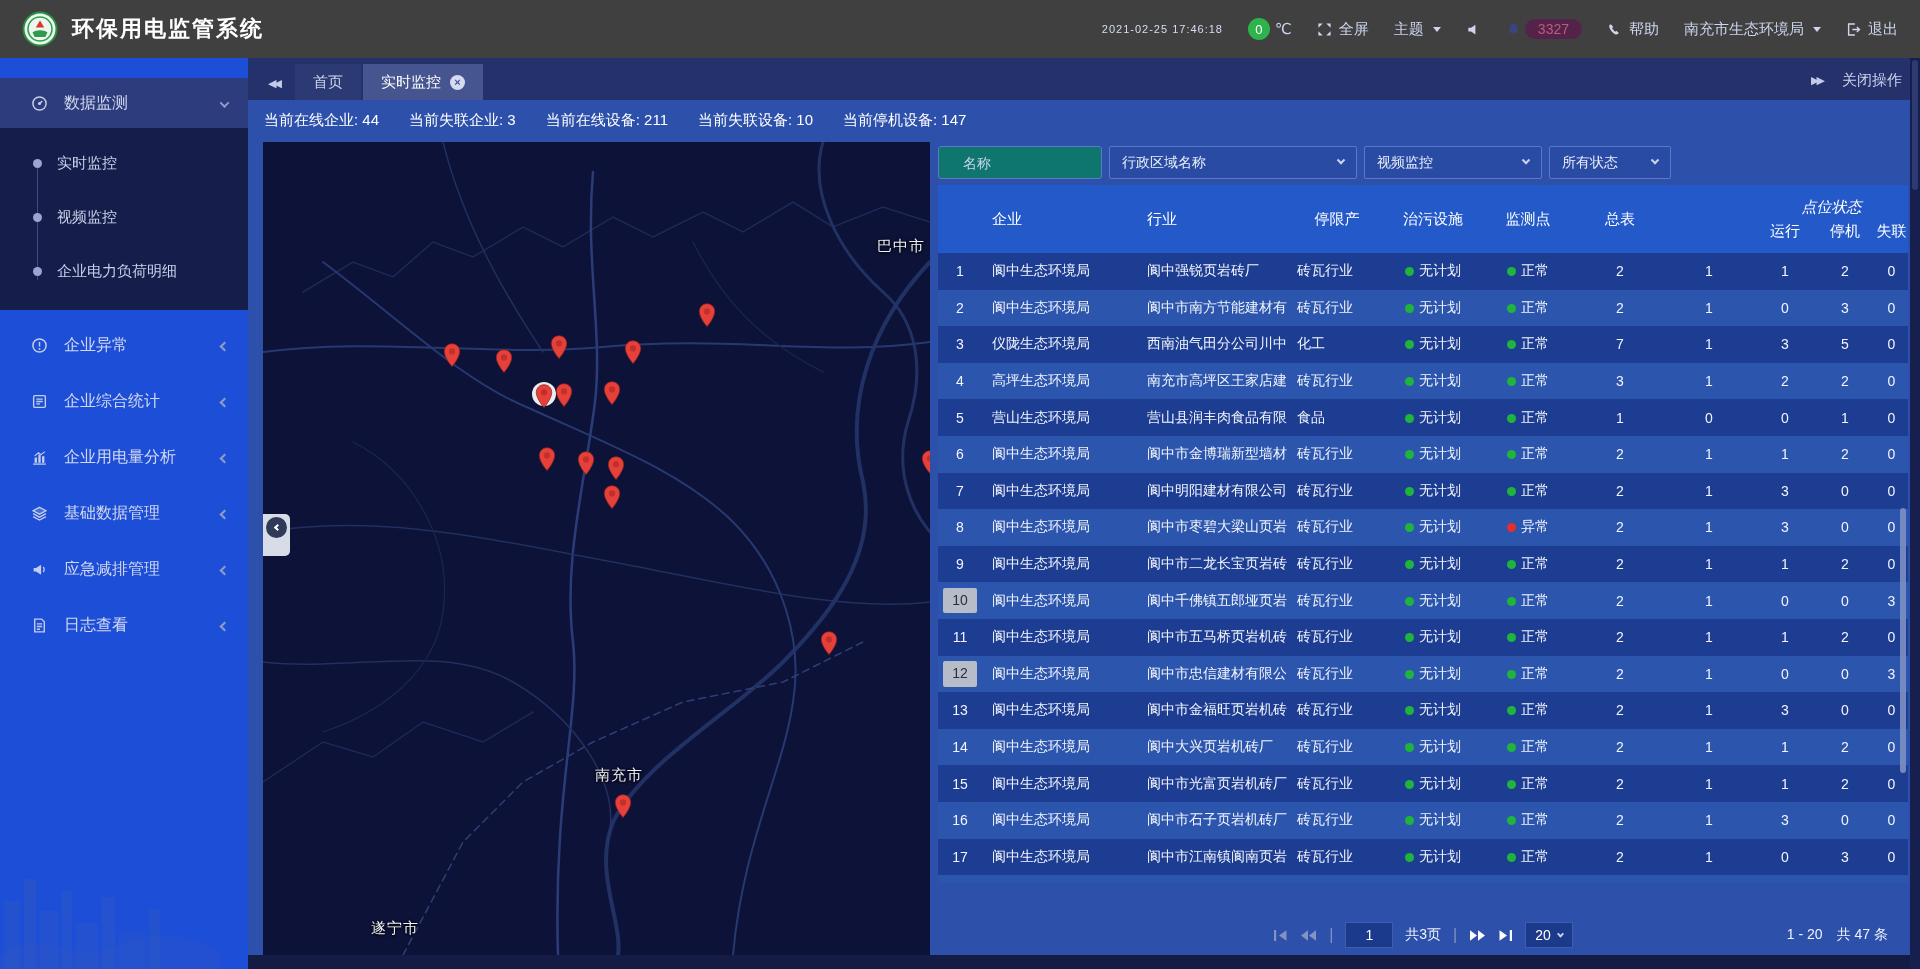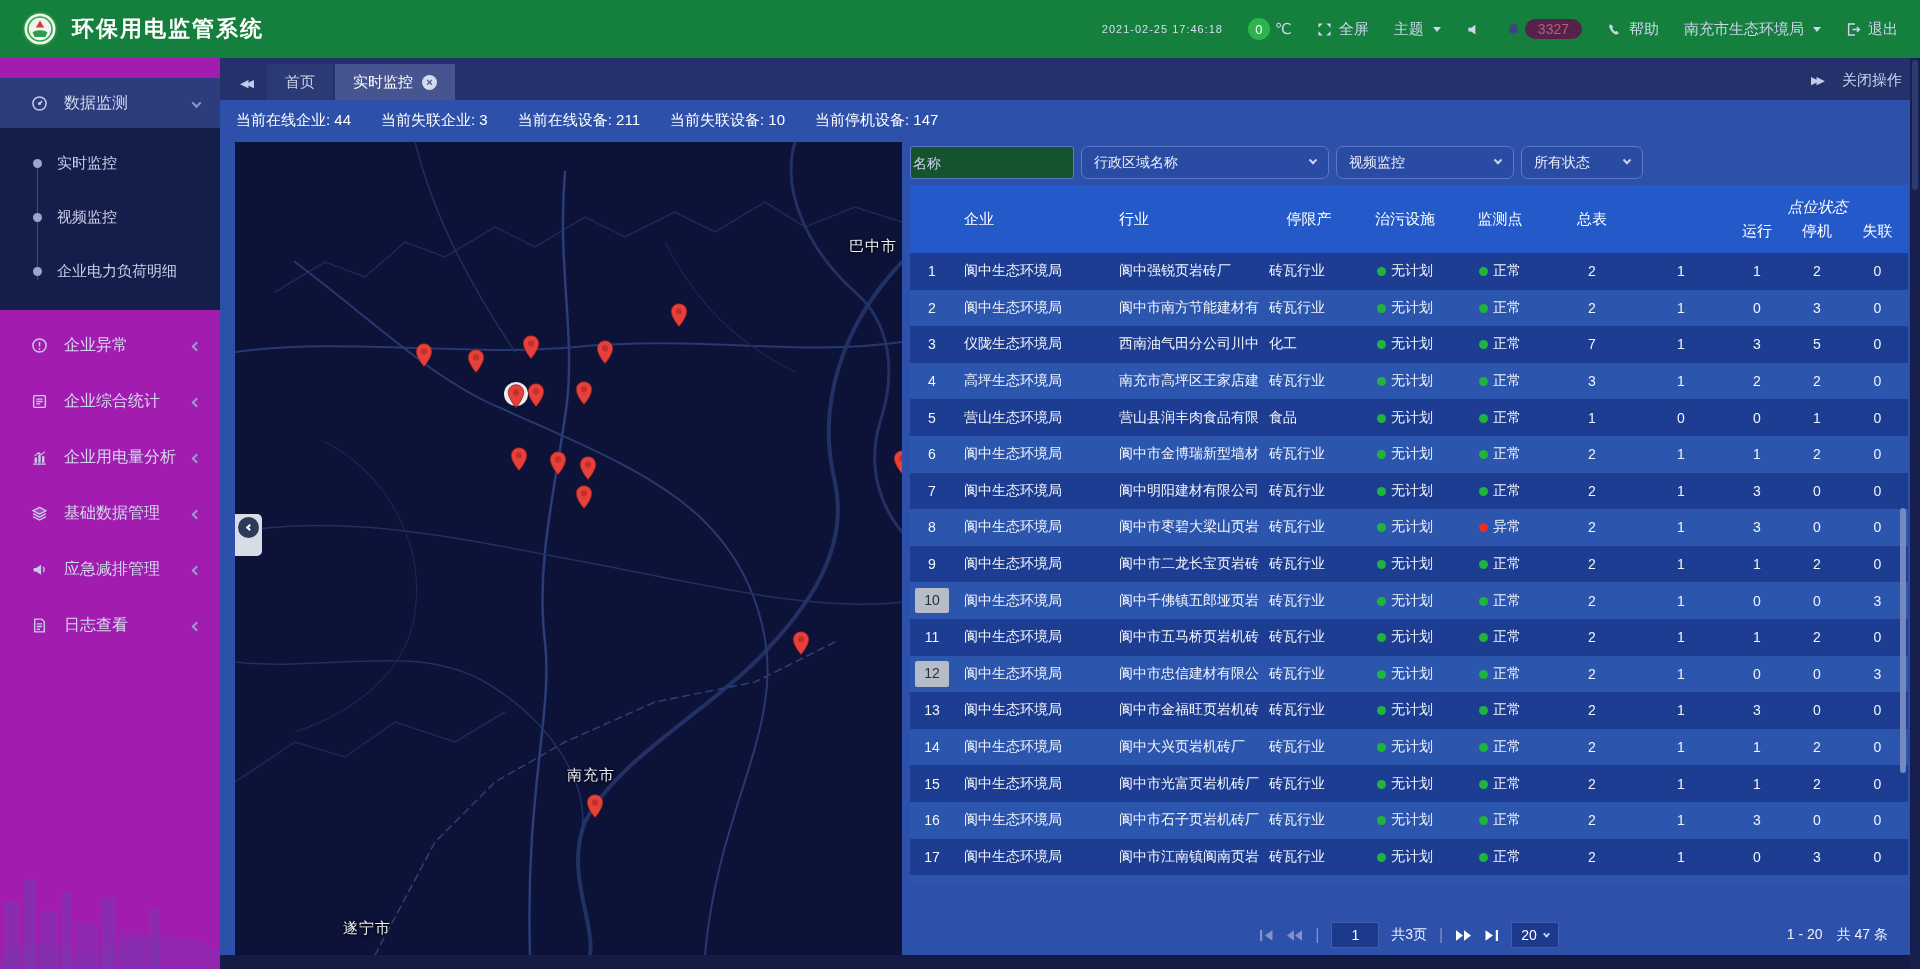--- a/index.html
+++ b/index.html
@@ -1,34 +1,34 @@
 <!DOCTYPE html>
 <html><head>
 <meta charset="utf-8">
 <style>
   *{margin:0;padding:0;box-sizing:border-box}
   html,body{width:1920px;height:969px;overflow:hidden}
   body{background:#141b45;font-family:"Liberation Sans","DejaVu Sans",sans-serif;color:#e8edfa}
   
-  .topbar{height:58px;background:#15803d;display:flex;align-items:center;padding:0 22px;position:relative;z-index:10}
+  .topbar{height:58px;background:#404040;display:flex;align-items:center;padding:0 22px;position:relative;z-index:10}
   .brand{display:flex;align-items:center;gap:14px}
   .logo{width:36px;height:36px;flex-shrink:0}
   .app-title{font-size:22px;font-weight:bold;color:#fff;letter-spacing:2px}
   .top-right{margin-left:auto;display:flex;align-items:center;gap:25px;font-size:15px;color:#cdd5ef}
   .datetime{font-size:11px;color:#d6ddf4;letter-spacing:1px}
   .temp{display:flex;align-items:center;gap:5px}
   .temp-badge{width:22px;height:22px;border-radius:50%;background:#2db44d;color:#fff;display:flex;align-items:center;justify-content:center;font-size:13px}
   .hbtn{display:flex;align-items:center;gap:7px;cursor:pointer;white-space:nowrap}
   .hbtn svg{display:block}
   .caret{display:inline-block;width:0;height:0;border-left:4px solid transparent;border-right:4px solid transparent;border-top:5px solid #cdd5ef;margin-left:2px}
   .badge-pill{background:#55224a;color:#b95e7c;padding:2px 13px;border-radius:11px;font-size:14px}
   .bell-wrap{display:flex;align-items:center;gap:4px}
   
   .layout{display:flex;height:911px}
-  .sidebar{width:220px;background:#a21caf;flex-shrink:0;position:relative;padding-top:20px;overflow:hidden}
+  .sidebar{width:248px;background:#1d4ed8;flex-shrink:0;position:relative;padding-top:20px;overflow:hidden}
   .side-group{height:50px;display:flex;align-items:center;padding:0 20px 0 30px;gap:16px;font-size:16px;color:#d2d8ee;cursor:pointer;margin-top:6px}
   .side-group.active{background:#2c3c7c;margin-top:0}
   .sicon{width:18px;height:18px;display:flex;align-items:center;justify-content:center;color:#c6cde8}
   .schev{margin-left:auto;color:#8f9cc8}
   .chev{display:inline-block;width:7px;height:7px;border-right:2px solid currentColor;border-bottom:2px solid currentColor}
   .chev.down{transform:rotate(45deg) translate(-1px,-1px)}
   .chev.left{transform:rotate(135deg)}
   .side-sub{background:#151e4b;padding:8px 0 12px;position:relative;margin-bottom:10px}
   .side-sub::before{content:'';position:absolute;left:37px;top:32px;bottom:30px;width:1px;background:#3d4b87}
   .side-sub-item{height:54px;display:flex;align-items:center;padding-left:31px;gap:15px;font-size:15px;color:#c9d0ea;cursor:pointer}
@@ -49,23 +49,23 @@
   .city{position:absolute;color:#eef2fa;font-size:15px;letter-spacing:1px;text-shadow:0 1px 3px #000,0 0 2px #000;transform:translate(-50%,-50%);white-space:nowrap}
   .marker{position:absolute;transform:translate(-50%,-100%);width:18px;height:25px}
   .marker .halo{position:absolute;left:50%;top:10px;transform:translate(-50%,-50%);width:24px;height:24px;border-radius:50%;background:#fff;opacity:.92}
   .marker svg{position:relative;z-index:1;display:block}
   .collapse-tab{position:absolute;left:0;top:372px;width:27px;height:42px;background:#d7dce6;border-radius:0 5px 5px 0;display:flex;justify-content:center;padding-top:3px;cursor:pointer;z-index:5}
   .collapse-circle{width:21px;height:21px;border-radius:50%;background:#2e3a57;display:flex;align-items:center;justify-content:center;color:#fff}
   .collapse-circle .chev{width:5px;height:5px;margin-left:2px}
   
   .right-panel{flex:1;margin-left:8px;display:flex;flex-direction:column;min-width:0}
   .filter-row{display:flex;gap:7px;margin:4px 0 6px;height:33px}
-  .f-input{width:164px;background:#14532d;border:1px solid #5b79c8;border-radius:3px;color:#e8edfa;padding:0 2px;font-size:14px;outline:none}
+  .f-input{width:164px;background:#0f766e;border:1px solid #5b79c8;border-radius:3px;color:#e8edfa;padding:0 24px;font-size:14px;outline:none}
   .f-input::placeholder{color:#cad3ee}
-  .f-select{display:flex;align-items:center;justify-content:space-between;padding:0 12px;background:#2a4ba3;border:1px solid #5b79c8;border-radius:7px;font-size:14px;color:#e8edfa;cursor:pointer}
+  .f-select{display:flex;align-items:center;justify-content:space-between;padding:0 12px;background:#2a4ba3;border:1px solid #5b79c8;border-radius:2px;font-size:14px;color:#e8edfa;cursor:pointer}
   .f-select .chev{width:6px;height:6px;color:#cad3ee;margin-left:12px;transform:rotate(45deg) translate(-2px,-2px)}
   .grid-cols{display:grid;grid-template-columns:44px 155px 150px 100px 92px 98px 86px 92px 60px 60px 1fr}
   .tbl-head{background:#2359c8;height:68px;grid-template-rows:1fr 1fr;font-size:15px;color:#fff;flex-shrink:0}
   .th{display:flex;align-items:center}
   .th.span2{grid-row:1/3}
   .th.c{justify-content:center}
   .th.pl{padding-left:10px}
   .th.group{grid-column:9/12;grid-row:1;font-style:italic;justify-content:center;align-items:flex-end;padding-bottom:2px}
   .th.sub{grid-row:2;justify-content:center;align-items:flex-start;padding-top:3px}
   .tbl-body{height:630px;overflow:hidden;position:relative}

